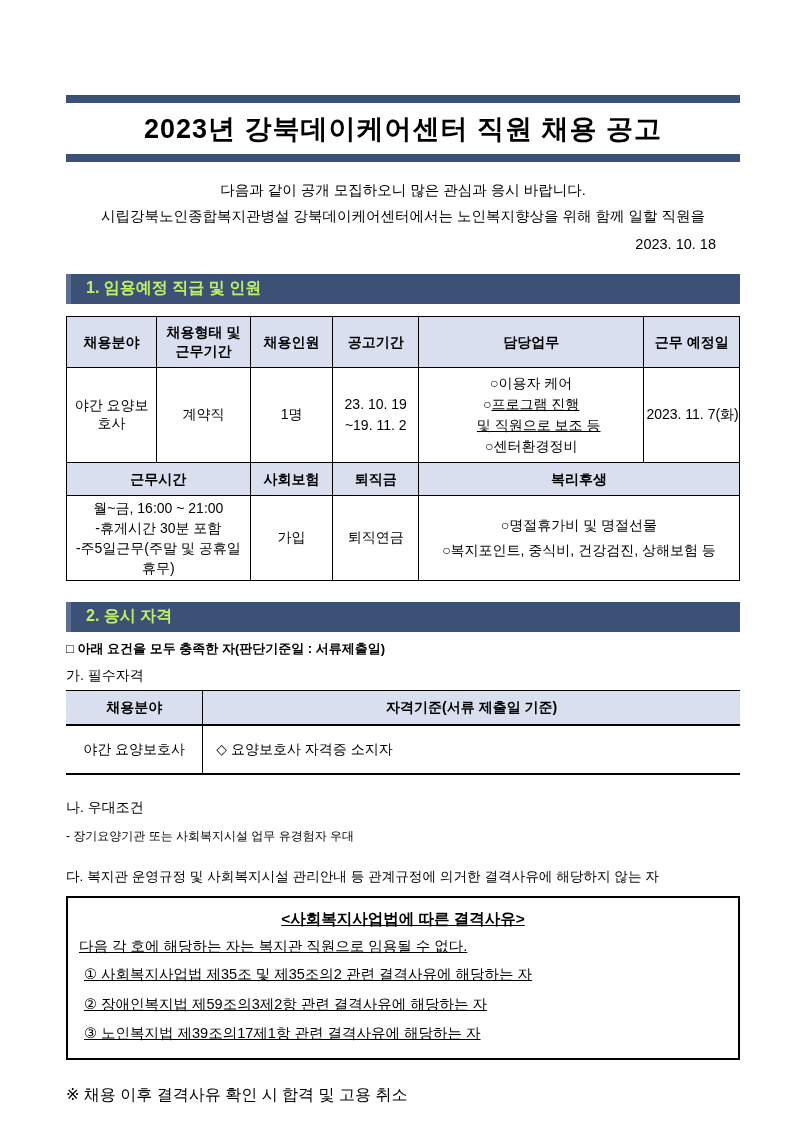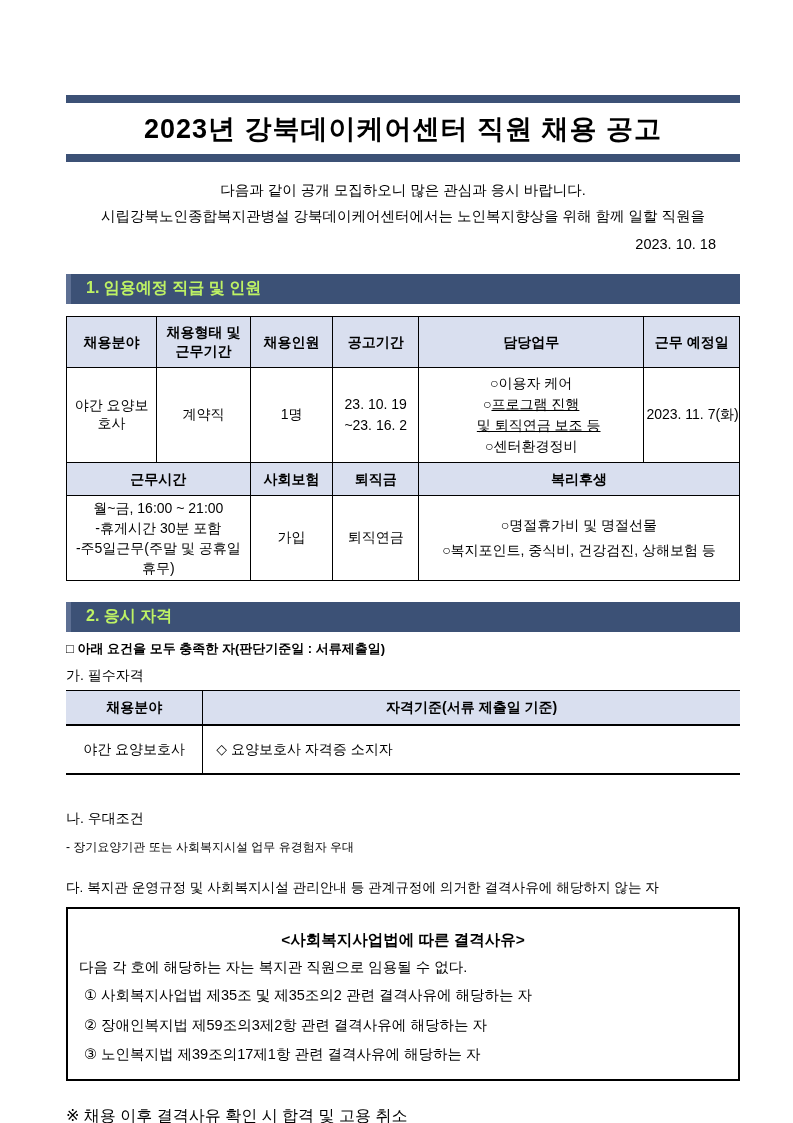--- a/index.html
+++ b/index.html
@@ -47,36 +47,36 @@
   .duty-indent { padding-left:15px; }
   .u { text-decoration:underline; }
   .c-start { font-size:12.8px; white-space:nowrap; }
   .c-hours { font-size:13.5px; line-height:20px; padding:4px 2px; text-align:left; }
   .hours-first { text-align:center; }
   .c-welfare { text-align:left; padding:2px 6px; font-size:13.5px; line-height:25px; }
 
   
   .req-note { margin-top:8px; font-weight:bold; font-size:13px; }
   .sub-item { margin-top:9px; font-size:14px; }
-  .item-na { margin-top:35px; font-size:14px; }
+  .item-na { margin-top:24px; font-size:14px; }
   .na-detail { margin-top:11px; font-size:12px; }
   .item-da { margin-top:23px; font-size:13.6px; }
 
   
   .qual-table { margin-top:5px; border-top:1.5px solid #000; border-bottom:2px solid #000; }
   .qual-table th {
     background:#d9dfef; font-weight:bold; font-size:14px; height:31px;
     border-bottom:2px solid #000; text-align:center; vertical-align:middle;
   }
   .qual-table td { height:45px; font-size:14px; vertical-align:middle; }
   .qual-col1 { border-right:1.2px solid #000; text-align:center; }
   .qual-crit { text-align:left; padding-left:13px; }
 
   
-  .disq-box { margin-top:10px; border:2px solid #000; padding:19px 11px 9px 11px; }
+  .disq-box { margin-top:10px; border:2px solid #000; padding:9px 11px 9px 11px;text-decoration:underline; }
   .disq-title { text-align:center; font-weight:bold; font-size:15.5px; margin:2px 0 3px; }
   .disq-intro { font-size:14.5px; line-height:27px; }
   .disq-item { font-size:14.5px; line-height:29.5px; padding-left:5px; }
 
   .final-note { margin-top:25px; font-size:16px; }
 </style>
 </head>
 <body>
 
 <div class="page">
@@ -113,26 +113,26 @@
         <th>공고기간</th>
         <th>담당업무</th>
         <th>근무 예정일</th>
       </tr>
       <tr class="row-d1">
         <td>야간 요양보호사</td>
         <td>계약직</td>
         <td>1명</td>
         <td class="c-period">
           <div>23. 10. 19</div>
-          <div>~23. 16. 2</div>
+          <div>~19. 11. 2</div>
         </td>
         <td class="c-duties">
           <div><span>○</span><span>이용자 케어</span></div>
           <div><span>○</span><span class="u">프로그램 진행</span></div>
-          <div class="duty-indent"><span class="u">및 퇴직연금 보조 등</span></div>
+          <div class="duty-indent"><span class="u">및 직원으로 보조 등</span></div>
           <div><span>○</span><span>센터환경정비</span></div>
         </td>
         <td class="c-start">2023. 11. 7(화)</td>
       </tr>
       <tr class="row-h2">
         <th colspan="2">근무시간</th>
         <th>사회보험</th>
         <th>퇴직금</th>
         <th colspan="2">복리후생</th>
       </tr>

